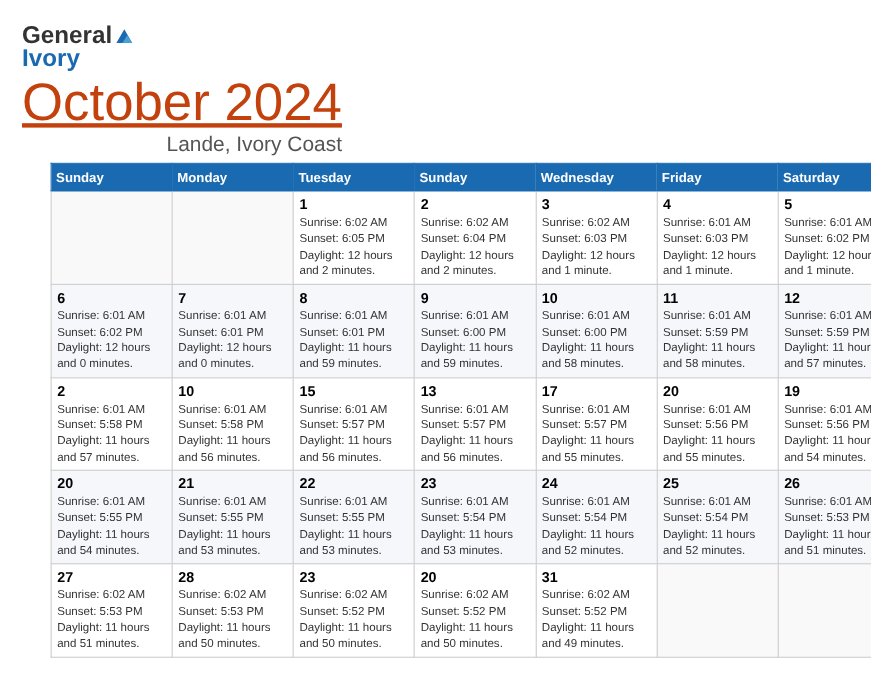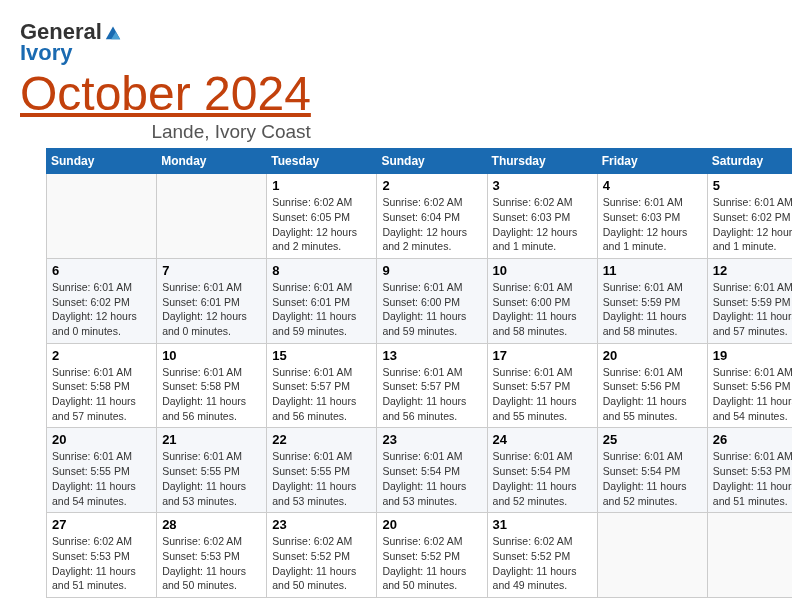--- a/index.html
+++ b/index.html
@@ -113,21 +113,21 @@
   </div>
 </div>
 
 <table class="calendar">
   <thead>
     <tr>
     <th>Sunday</th>
         <th>Monday</th>
         <th>Tuesday</th>
         <th>Sunday</th>
-        <th>Thursday</th>
+        <th>Wednesday</th>
         <th>Friday</th>
         <th>Saturday</th>
       </tr>
   </thead>
   <tbody id="calendar-body">
   <tr>
         <td class="empty-cell"></td>
         <td class="empty-cell"></td>
         <td>
           <span class="day-number">1</span>

